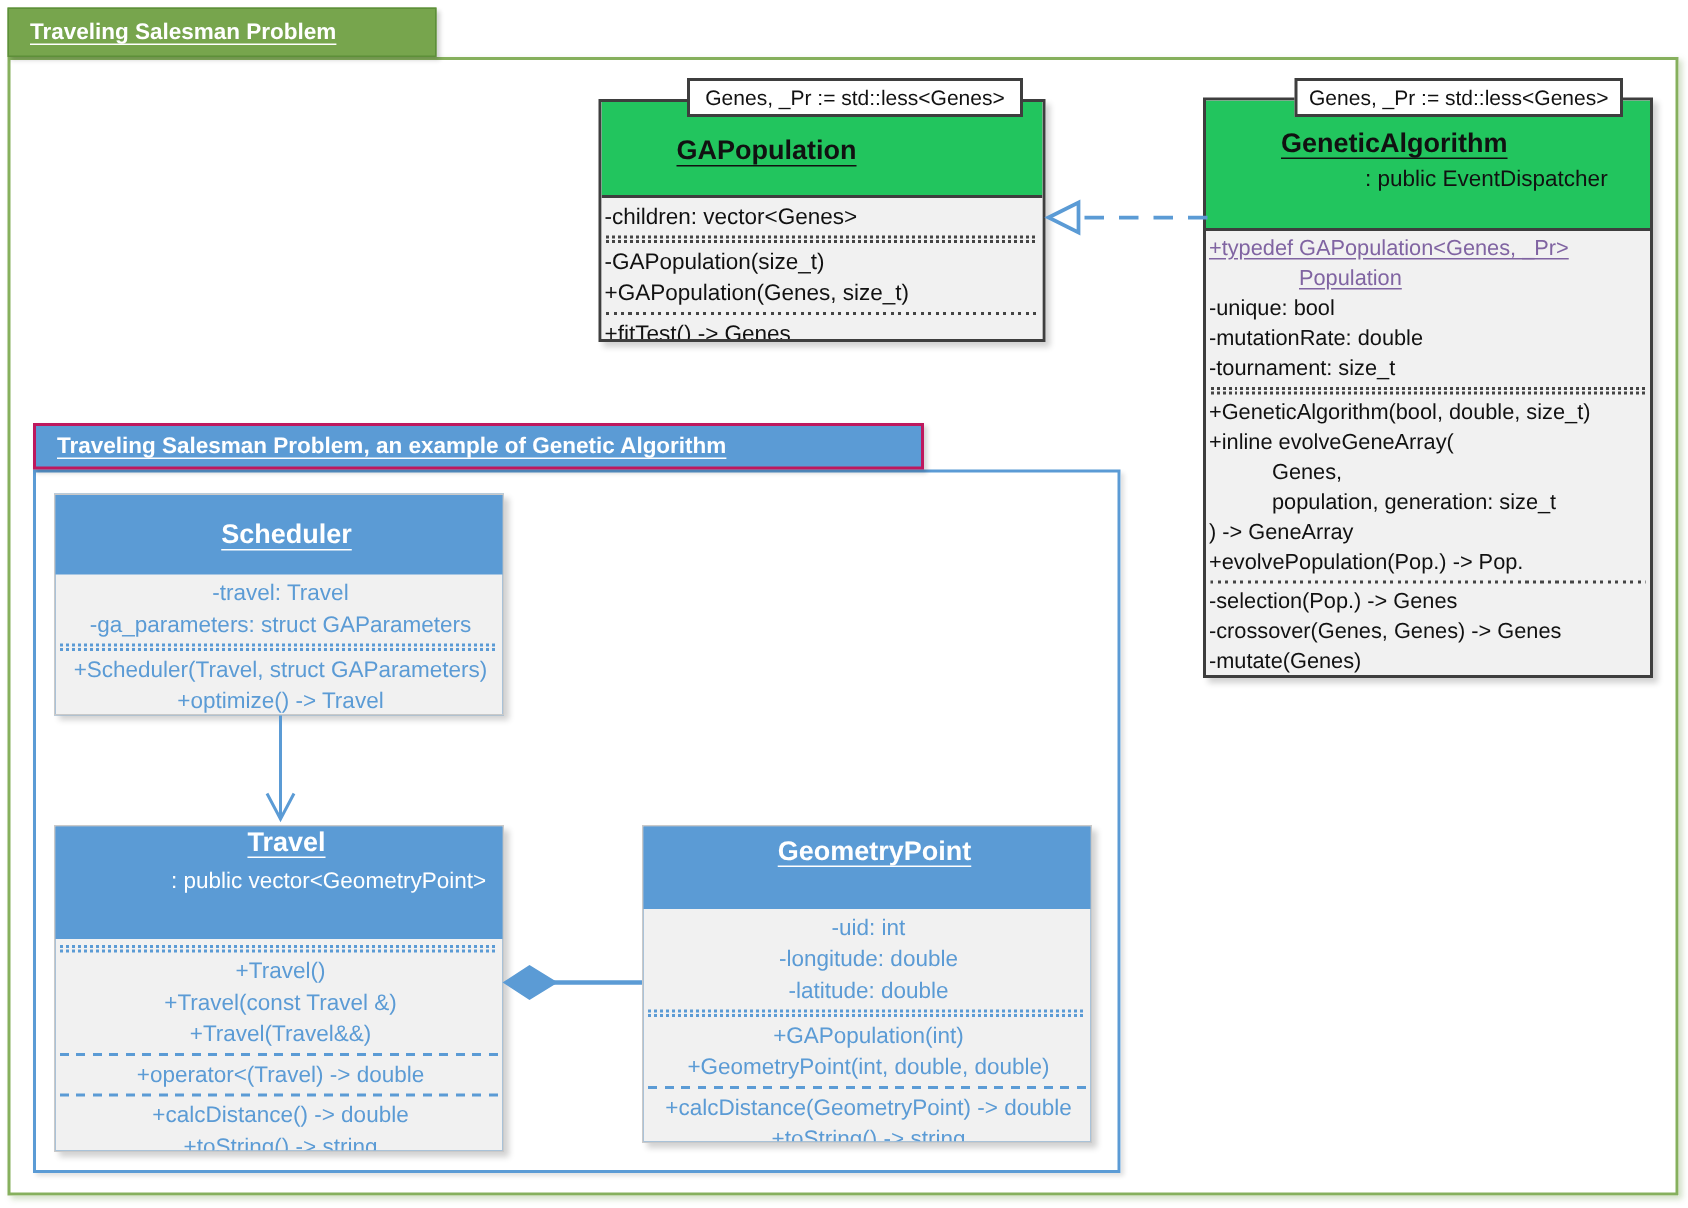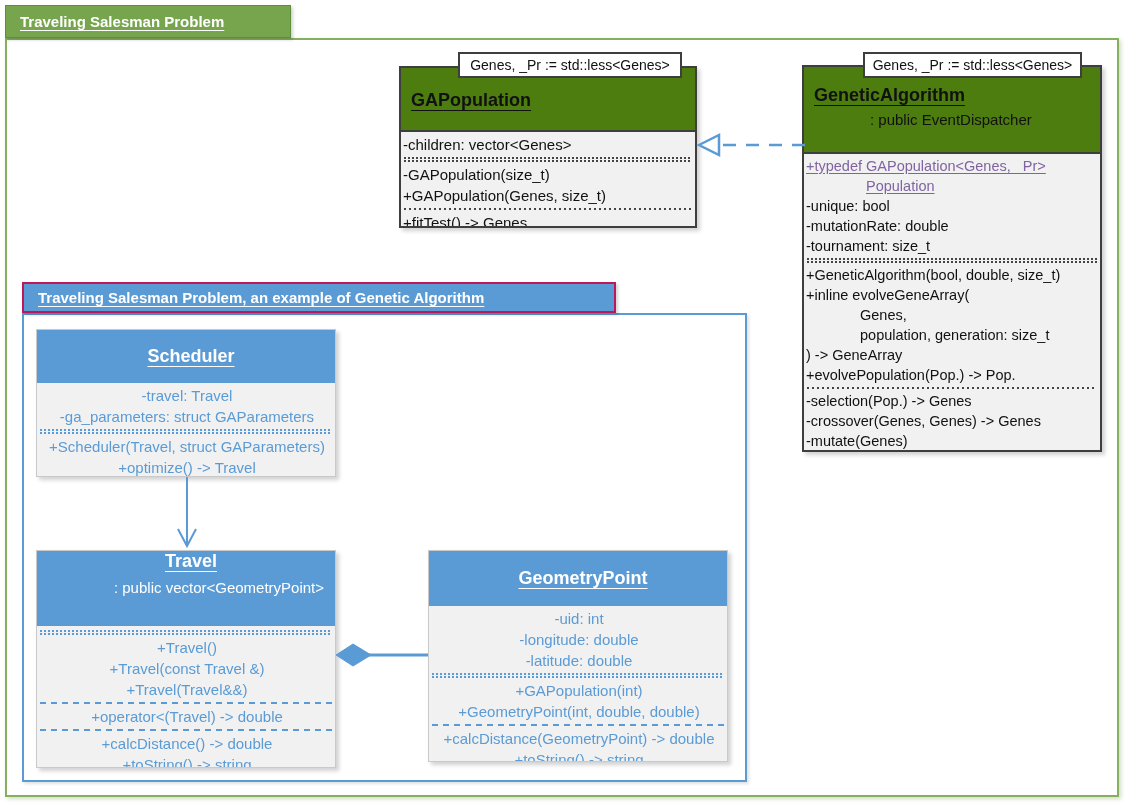--- a/index.html
+++ b/index.html
@@ -17,36 +17,36 @@
   #outer-tab{left:5px;top:5px;width:286px;height:33px;background:#77a54d;border:1px solid #5d8f39;box-shadow:2px 2px 3px rgba(0,0,0,.18);}
   #outer-frame{position:absolute;left:5px;top:38px;width:1110px;height:755px;border:2px solid #86b05d;box-shadow:2px 2px 4px rgba(120,160,90,.35);z-index:1;}
   #inner-tab{left:22px;top:282px;width:594px;height:31px;background:#5b9bd5;border:2px solid #be185d;box-shadow:2px 2px 3px rgba(0,0,0,.18);}
   #inner-frame{position:absolute;left:22px;top:313px;width:721px;height:465px;border:2px solid #5b9bd5;box-shadow:2px 2px 3px rgba(0,0,0,.12);z-index:1;background:transparent;}
 
   
   .cls{position:absolute;box-sizing:border-box;z-index:2;box-shadow:3px 3px 4px rgba(0,0,0,.18);display:flex;flex-direction:column;overflow:hidden;}
   .cls-dark{background:#fff;border:2px solid #3e3e3e;}
   .cls-blue{background:#5b9bd5;border:1px solid #c9c9c9;text-align:center;}
   .hdr{box-sizing:border-box;flex:0 0 auto;overflow:hidden;}
-  .cls-dark .hdr{background:#4d7c0f;}
+  .cls-dark .hdr{background:#22c55e;padding-left:40px;}
   .cls-blue .hdr{background:#5b9bd5;}
   .cls-name{font-size:18px;font-weight:bold;text-decoration:underline;text-underline-offset:4px;padding-left:10px;white-space:nowrap;}
   .cls-dark .cls-name{color:#111;}
   .cls-blue .cls-name{color:#fff;}
   .base-line{font-size:15px;padding-left:66px;white-space:nowrap;}
   .cls-dark .base-line{color:#111;}
   .cls-blue .base-line{color:#fff;}
   .body{box-sizing:border-box;flex:1 1 auto;background:#f1f1f1;padding-top:2px;overflow:hidden;}
   .cls-dark .body{border-top:2px solid #3e3e3e;}
   .row{font-size:15px;line-height:21px;padding-left:2px;white-space:nowrap;color:#111;}
   .lh20 .row{line-height:20px;font-size:14.5px;}
   .cls-blue .row{color:#5b9bd5;}
   .row.purple{color:#8064a2;text-decoration:underline;text-underline-offset:2px;}
   .row.ind-pop{padding-left:62px;}
-  .row.ind-arg{padding-left:56px;}
+  .row.ind-arg{padding-left:44px;}
 
   
   .tpl{
     position:absolute;box-sizing:border-box;background:#fff;border:2px solid #3e3e3e;
     font-size:14px;color:#111;display:flex;align-items:center;justify-content:center;
     white-space:nowrap;z-index:3;
   }
 
   
   .sep{margin:2px 3px;}
@@ -143,21 +143,21 @@
       <div class="row">+Travel(Travel&amp;&amp;)</div>
       <div class="sep sep-da-b"></div>
       <div class="row">+operator&lt;(Travel) -&gt; double</div>
       <div class="sep sep-da-b"></div>
       <div class="row">+calcDistance() -&gt; double</div>
       <div class="row">+toString() -&gt; string</div>
     </div>
   </div>
 
   <div class="cls cls-blue" style="left:428px;top:550px;width:300px;height:212px;">
-    <div class="hdr" style="height:55px;padding-top:17px;">
+    <div class="hdr" style="height:55px;padding-top:6px;">
       <div class="cls-name">GeometryPoint</div>
     </div>
     <div class="body">
       <div class="row">-uid: int</div>
       <div class="row">-longitude: double</div>
       <div class="row">-latitude: double</div>
       <div class="sep sep-dd-b"></div>
       <div class="row">+GAPopulation(int)</div>
       <div class="row">+GeometryPoint(int, double, double)</div>
       <div class="sep sep-da-b"></div>

